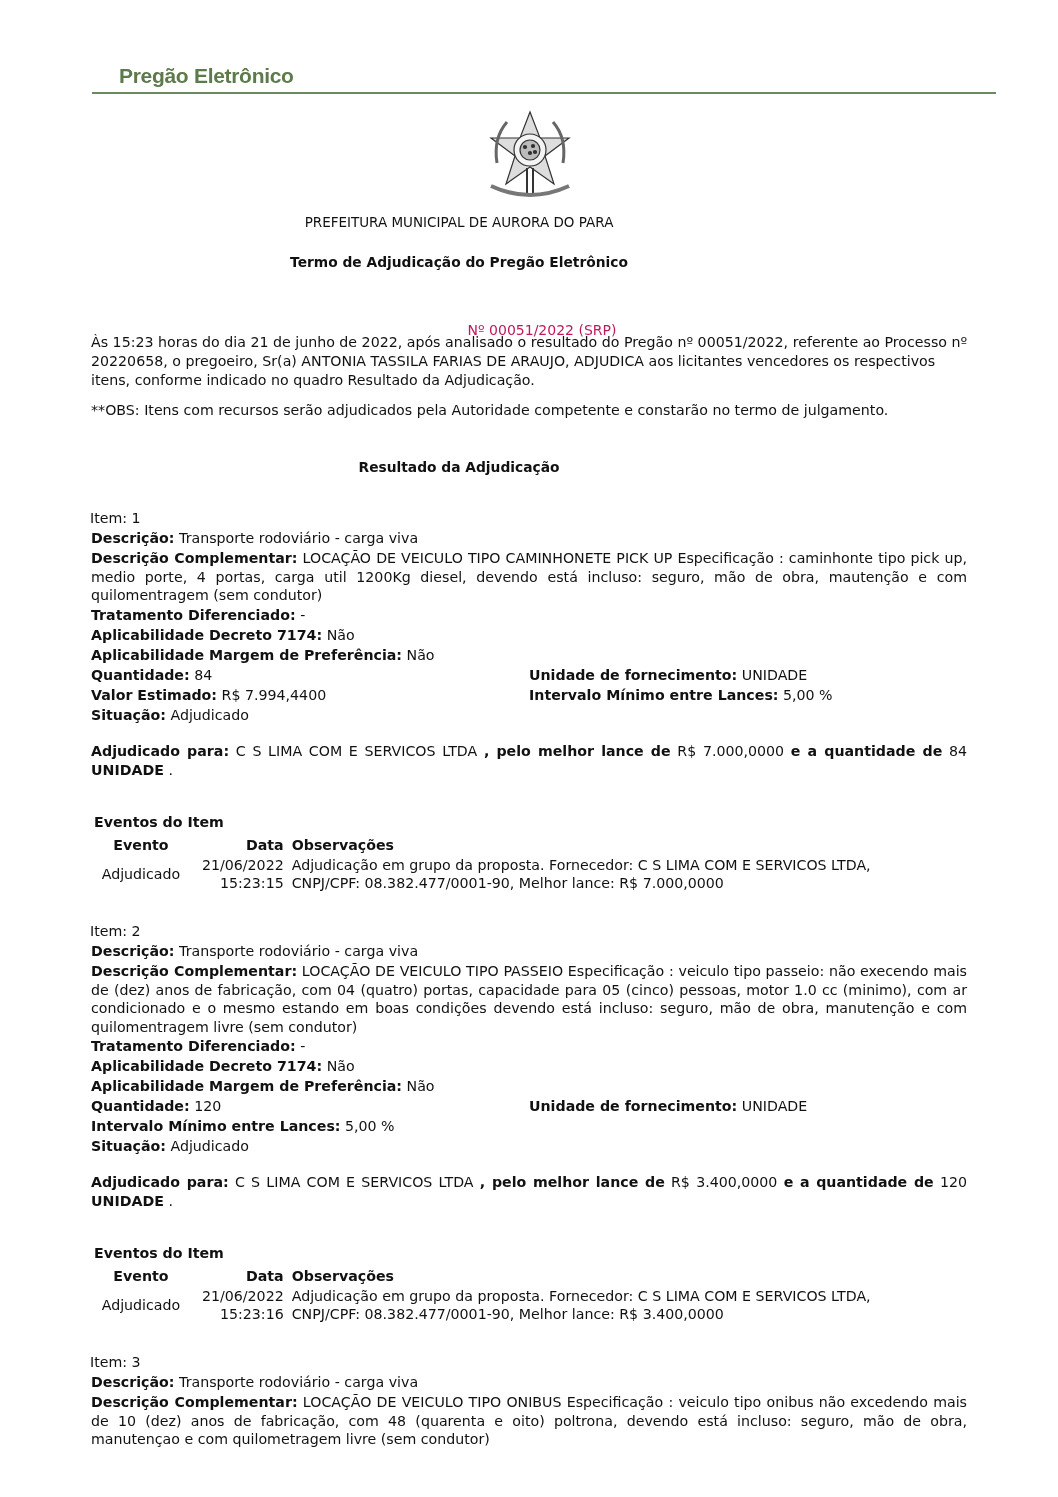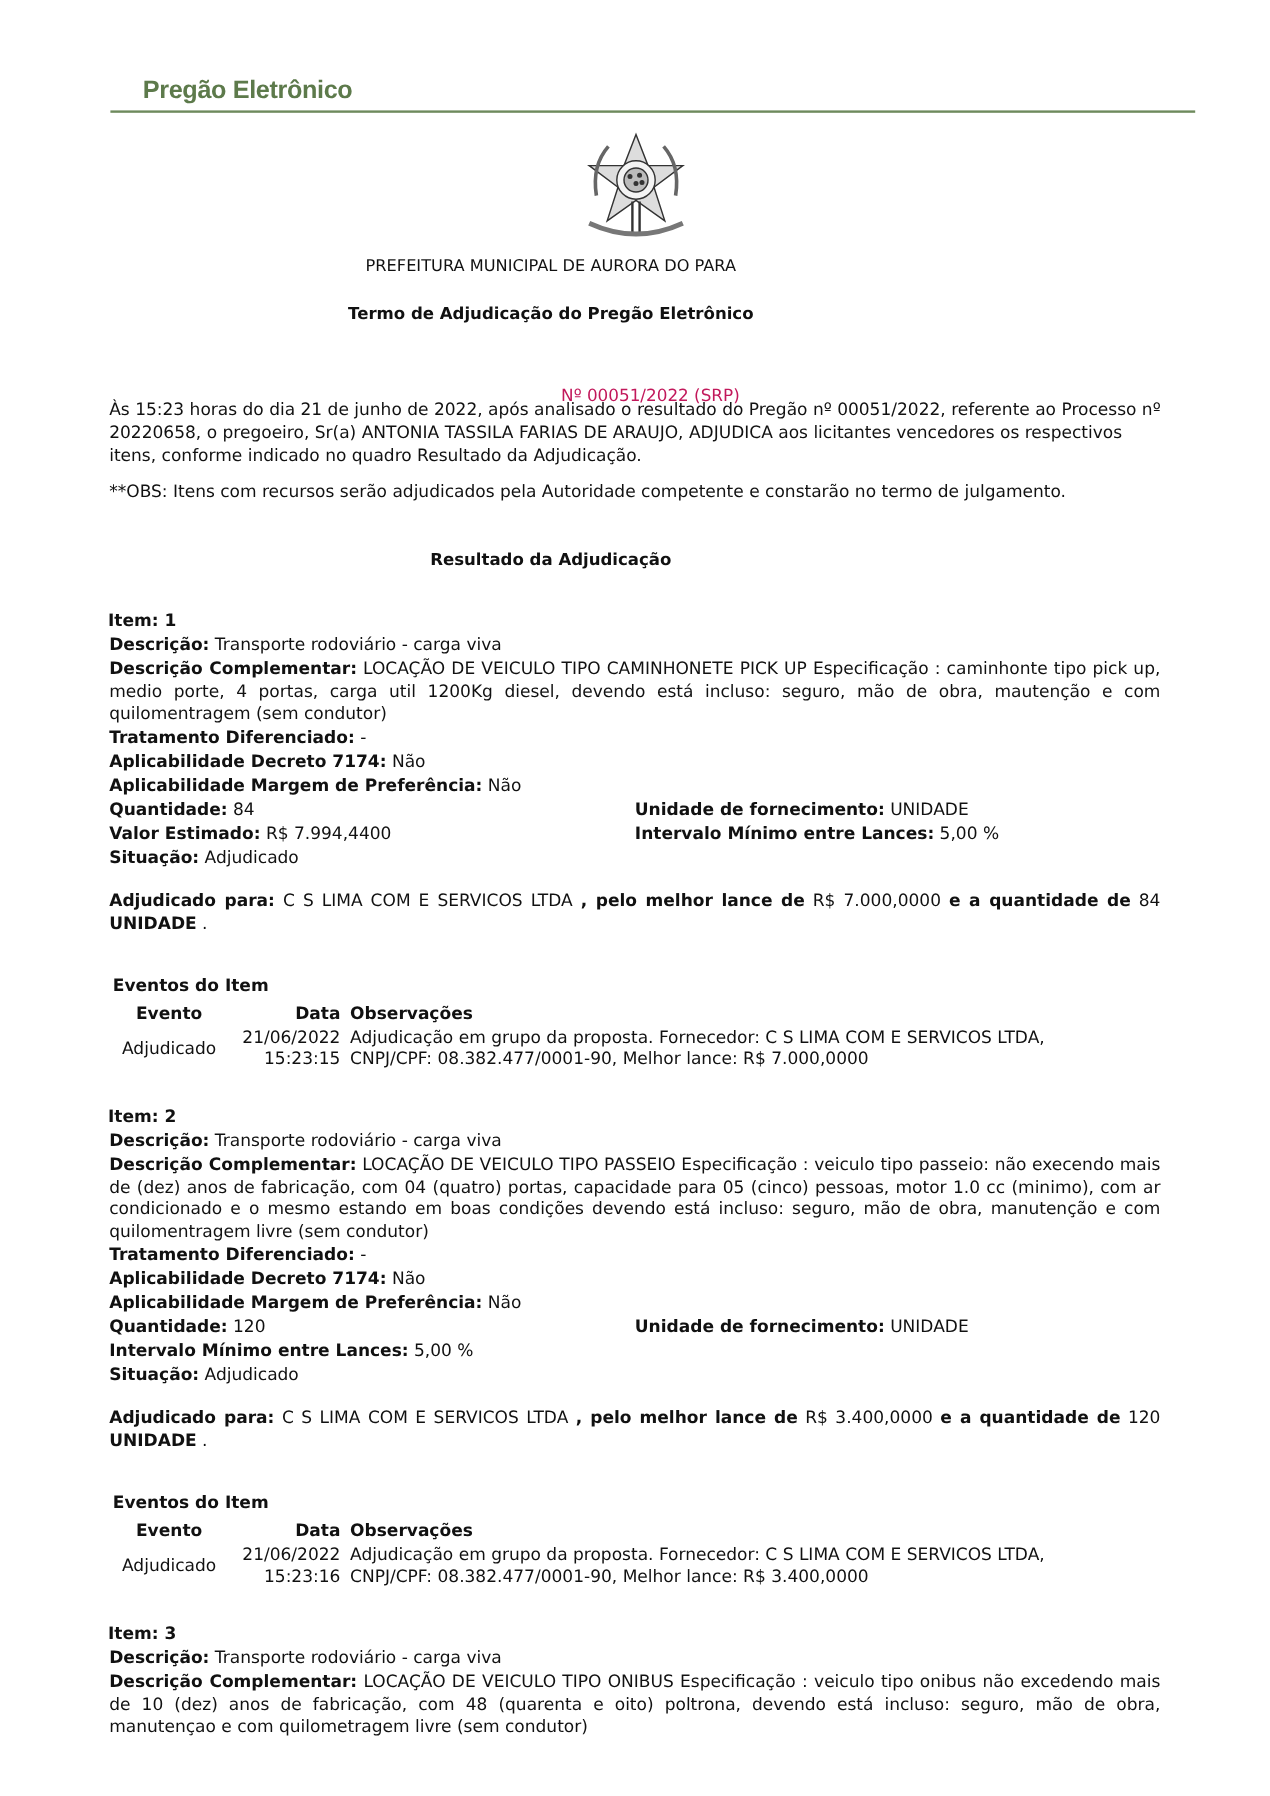--- a/index.html
+++ b/index.html
@@ -11,21 +11,21 @@
                         font-weight: bold; font-size: 21px; color: #5d7a4b; letter-spacing: -0.3px; }
   .emblem { position: absolute; left: 483px; top: 108px; width: 94px; height: 96px; }
   .center { position: absolute; left: 0; width: 918px; text-align: center; }
   .org { top: 214px; font-size: 13.5px; }
   .doc-title { top: 254px; font-weight: bold; font-size: 13.8px; }
   .doc-number { top: 284px; color: #c2185b; font-size: 14px; left: 13px; width: 1058px; text-align:center; padding-left: 0; margin-top: 38px; }
   .intro { position: absolute; left: 91px; top: 333px; width: 880px; line-height: 19px; font-size: 14.2px; }
   .obs { position: absolute; left: 91px; top: 402px; width: 880px; font-size: 14.2px; }
   .result-title { top: 459px; font-weight: bold; font-size: 13.8px; }
   .item { position: absolute; left: 91px; width: 876px; }
-  .item .item-num { font-weight: bold; font-size: 14.2px; line-height: 19px; margin-left: -1px; }
+  .item .item-num { font-weight: normal; font-size: 14.2px; line-height: 19px; margin-left: -1px; }
   .item .row { line-height: 19px; margin-top: 1px; }
   .item .lbl { font-weight: bold; }
   .item .desc-compl { text-align: justify; line-height: 18.5px; }
   .item .two-col { display: flex; }
   .item .two-col .c1 { width: 438px; }
   .item .adj { margin-top: 17px; line-height: 19px; text-align: justify; }
   .events { margin-top: 32px; margin-left: 3px; }
   .events .ev-title { font-weight: bold; line-height: 20px; }
   .events table { border-collapse: collapse; margin-top: 2px; }
   .events th { font-weight: bold; font-size: 14.2px; padding: 2px 4px; line-height: 18px; }

